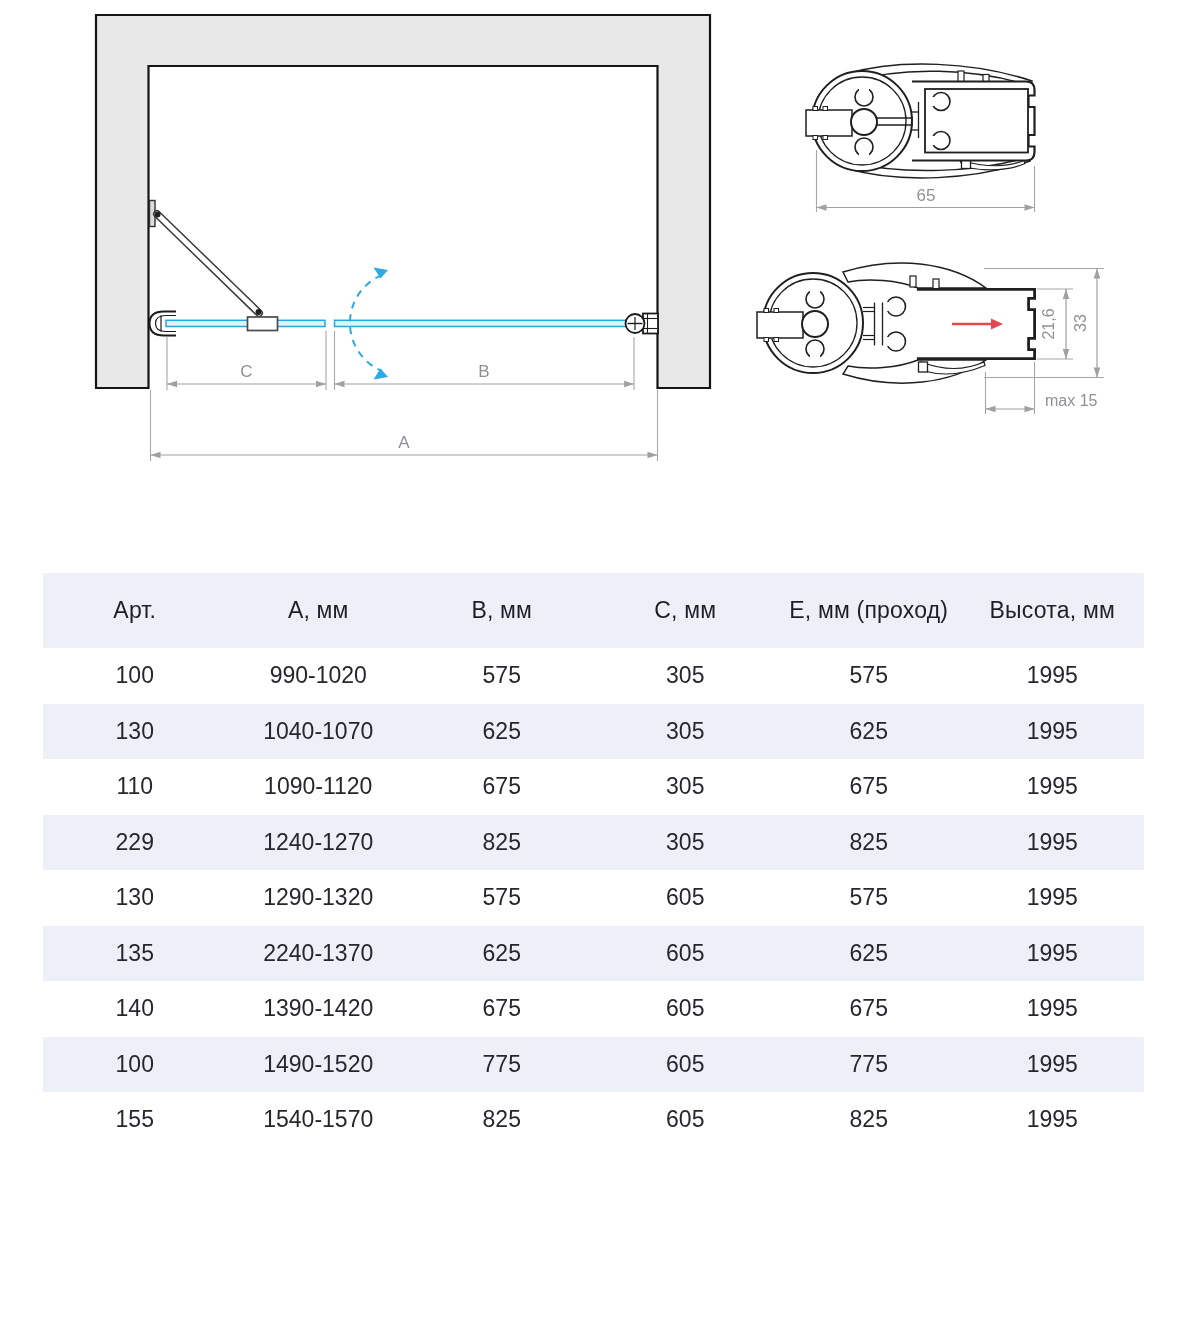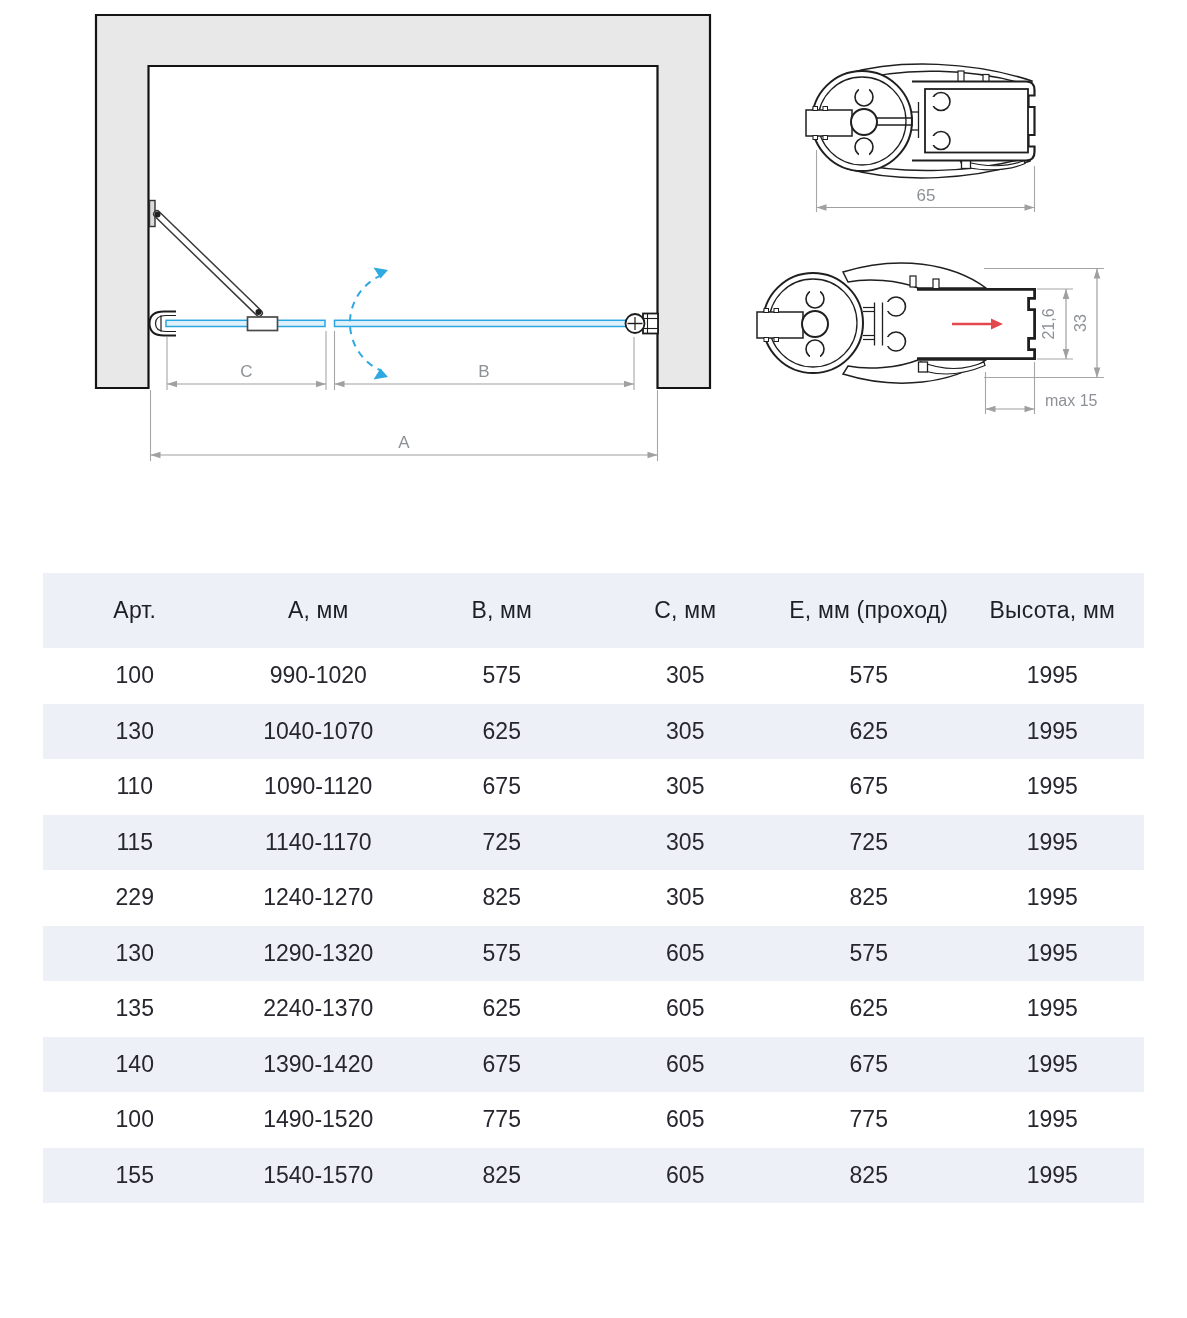--- a/index.html
+++ b/index.html
@@ -234,28 +234,20 @@
           </tr>
           <tr>
             <td>110</td>
             <td>1090-1120</td>
             <td>675</td>
             <td>305</td>
             <td>675</td>
             <td>1995</td>
           </tr>
           <tr>
-            <td>115</td>
-            <td>1140-1170</td>
-            <td>725</td>
-            <td>305</td>
-            <td>725</td>
-            <td>1995</td>
-          </tr>
-          <tr>
             <td>229</td>
             <td>1240-1270</td>
             <td>825</td>
             <td>305</td>
             <td>825</td>
             <td>1995</td>
           </tr>
           <tr>
             <td>130</td>
             <td>1290-1320</td>

